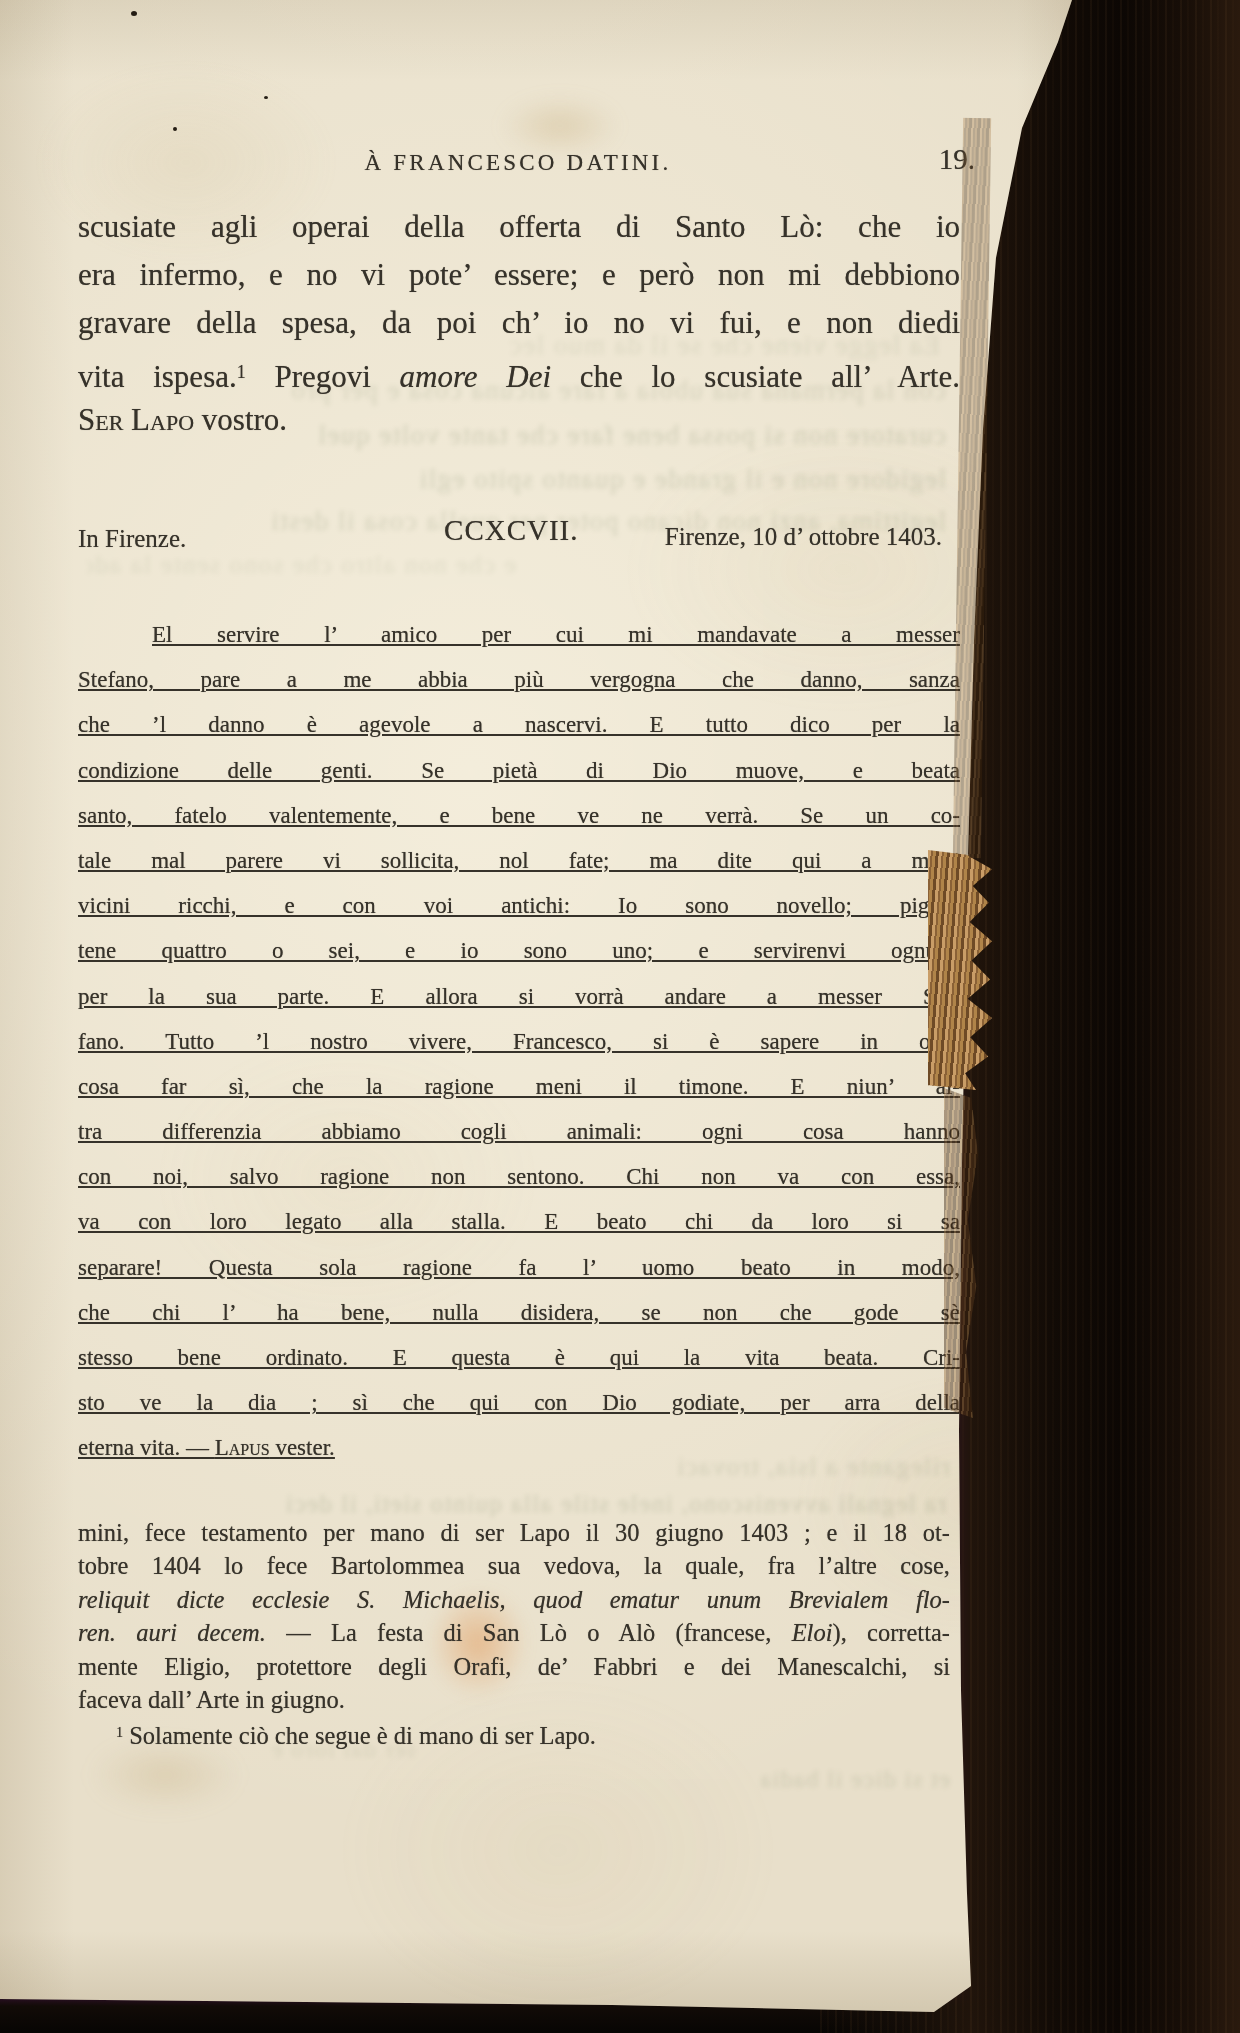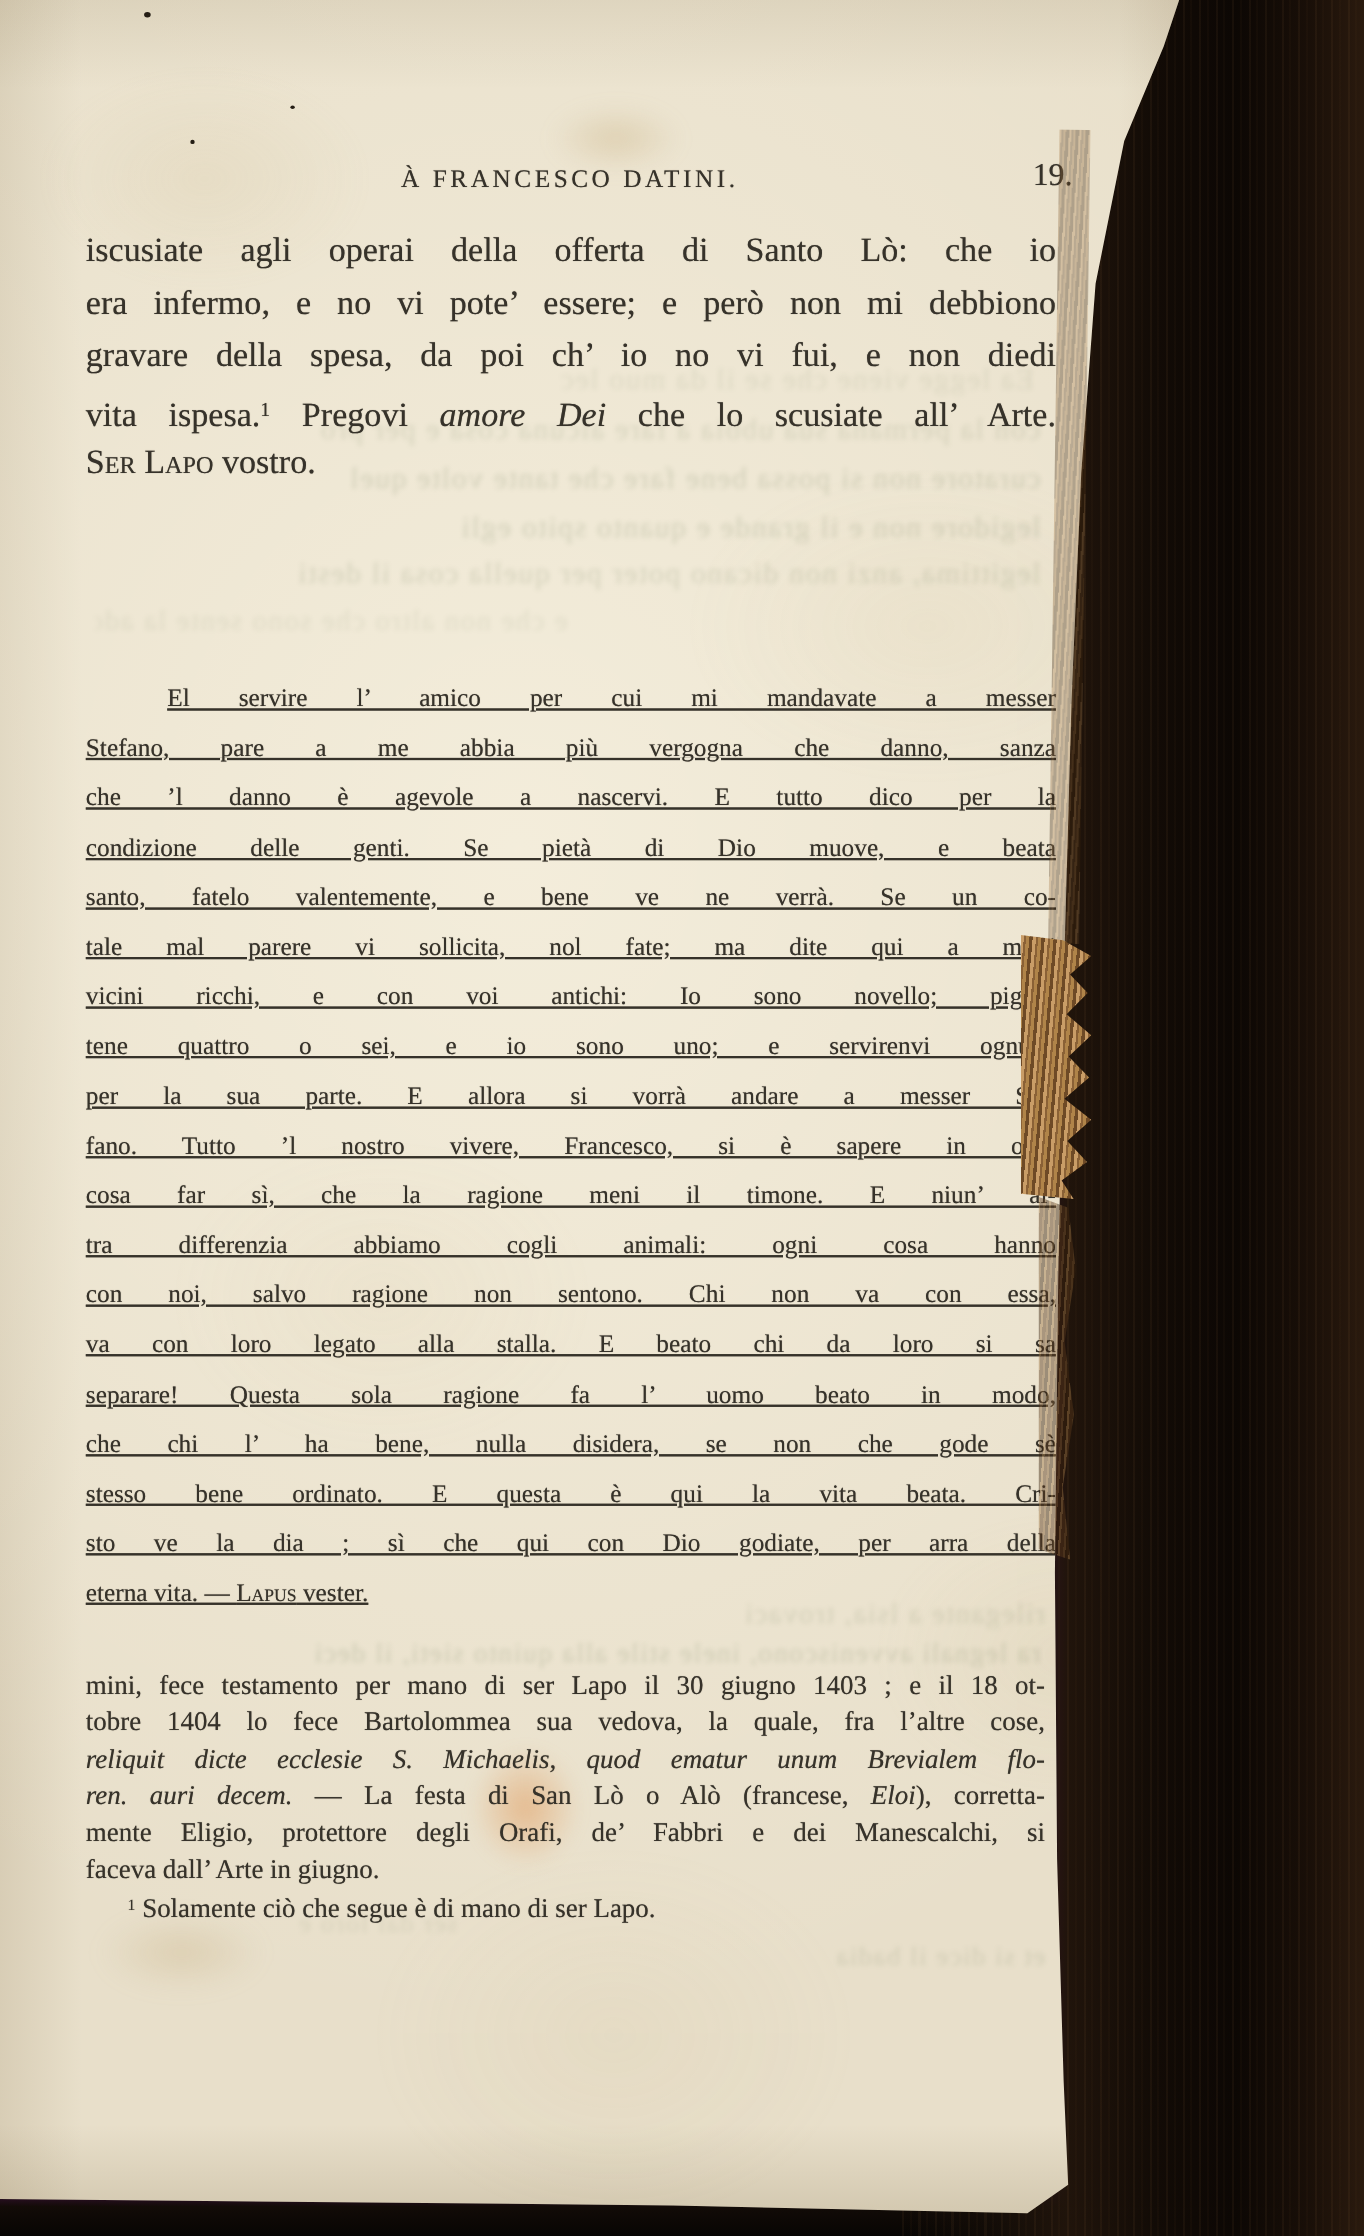--- a/index.html
+++ b/index.html
@@ -117,27 +117,32 @@
     <div class="stain soft1"></div>
     <div class="stain soft2"></div>
     <div class="speck s1"></div>
     <div class="speck s2"></div>
     <div class="speck s3"></div>
 
     <div class="running-header ink">À FRANCESCO DATINI.</div>
     <div class="page-number ink">19.</div>
 
     <section class="para-cont ink">
-        <div class="tline"><span>iscusiate agli operai della offerta di Santo Lò: che io</span></div>
+        <div class="tline"><span>scusiate agli operai della offerta di Santo Lò: che io</span></div>
         <div class="tline"><span>era infermo, e no vi pote’ essere; e però non mi debbiono</span></div>
         <div class="tline"><span>gravare della spesa, da poi ch’ io no vi fui, e non diedi</span></div>
         <div class="tline"><span>vita ispesa.</span><span class="sup">1</span><span> Pregovi </span><span class="it">amore Dei</span><span> che lo scusiate all’ Arte.</span></div>
         <div class="tline last"><span class="sc">Ser Lapo</span><span> vostro.</span></div>
       </section>
 
+    <div class="letter-heading ink">
+      <span class="place-note">In Firenze.</span>
+      <span class="letter-number">CCXCVII.</span>
+      <span class="dateline">Firenze, 10 d’ ottobre 1403.</span>
+    </div>
 
     <section class="letter-body ink">
         <div class="tline" style="padding-left: 74px;"><span>El servire l’ amico per cui mi mandavate a messer</span></div>
         <div class="tline"><span>Stefano, pare a me abbia più vergogna che danno, sanza</span></div>
         <div class="tline"><span>che ’l danno è agevole a nascervi. E tutto dico per la</span></div>
         <div class="tline"><span>condizione delle genti. Se pietà di Dio muove, e beata</span></div>
         <div class="tline"><span>santo, fatelo valentemente, e bene ve ne verrà. Se un co-</span></div>
         <div class="tline"><span>tale mal parere vi sollicita, nol fate; ma dite qui a molti</span></div>
         <div class="tline"><span>vicini ricchi, e con voi antichi: Io sono novello; piglia-</span></div>
         <div class="tline"><span>tene quattro o sei, e io sono uno; e servirenvi ognuno</span></div>

